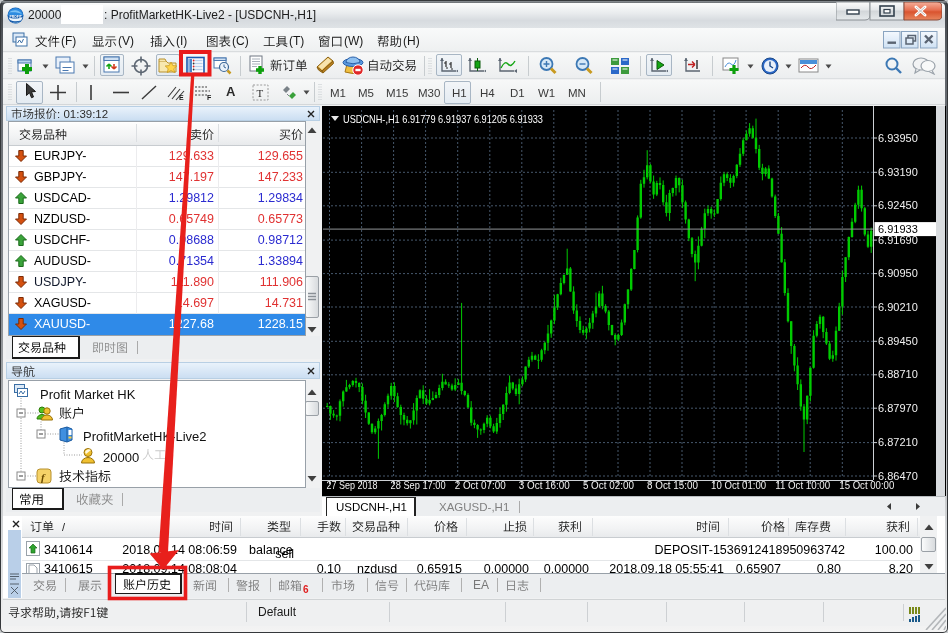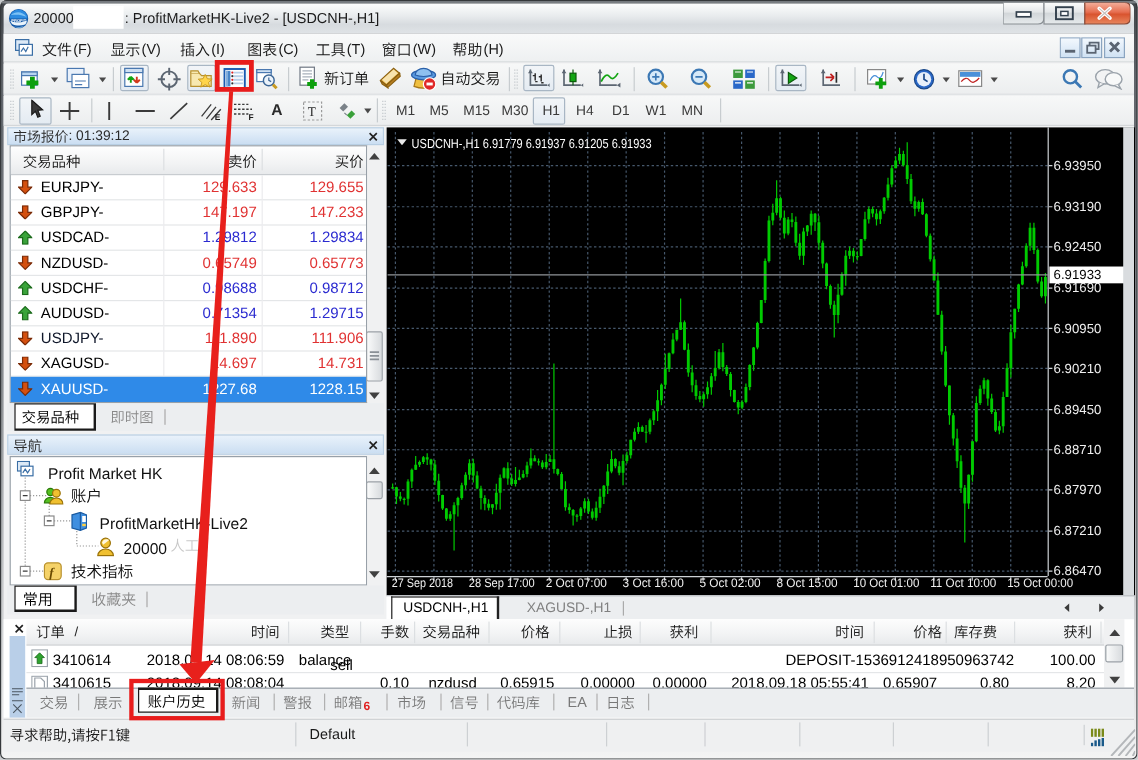--- a/index.html
+++ b/index.html
@@ -423,21 +423,21 @@
 <div style="position:absolute;right:734px;top:233px;font-size:12.5px;color:#2b2bd0;white-space:pre;line-height:15.5px;">0.98688</div>
 <div style="position:absolute;right:645px;top:233px;font-size:12.5px;color:#2b2bd0;white-space:pre;line-height:15.5px;">0.98712</div>
 <div style="position:absolute;left:9px;top:271px;width:296px;height:1px;background:#e4e6e8;"></div>
 <div style="position:absolute;left:136px;top:251px;width:1px;height:21px;background:#ececee;"></div>
 <div style="position:absolute;left:218px;top:251px;width:1px;height:21px;background:#ececee;"></div>
 <svg style="position:absolute;left:15px;top:255px" width="12" height="12" viewBox="0 0 12 12">
     <path d="M6 0.5L11.5 6H8.2v5.5H3.8V6H0.5z" fill="#3aa33a" stroke="#1a6a1a" stroke-width="1"></path>
   </svg>
 <div style="position:absolute;left:34px;top:254px;font-size:12.5px;color:#000;white-space:pre;line-height:15.5px;">AUDUSD-</div>
 <div style="position:absolute;right:734px;top:254px;font-size:12.5px;color:#2b2bd0;white-space:pre;line-height:15.5px;">0.71354</div>
-<div style="position:absolute;right:645px;top:254px;font-size:12.5px;color:#2b2bd0;white-space:pre;line-height:15.5px;">1.29715</div>
+<div style="position:absolute;right:645px;top:254px;font-size:12.5px;color:#2b2bd0;white-space:pre;line-height:15.5px;">1.33894</div>
 <div style="position:absolute;left:9px;top:292px;width:296px;height:1px;background:#e4e6e8;"></div>
 <div style="position:absolute;left:136px;top:272px;width:1px;height:21px;background:#ececee;"></div>
 <div style="position:absolute;left:218px;top:272px;width:1px;height:21px;background:#ececee;"></div>
 <svg style="position:absolute;left:15px;top:276px" width="12" height="12" viewBox="0 0 12 12">
     <path d="M6 11.5L0.5 6h3.3V0.5h4.4V6h3.3z" fill="#d4500f" stroke="#7a2a06" stroke-width="1"></path>
   </svg>
 <div style="position:absolute;left:34px;top:275px;font-size:12.5px;color:#0f172a;white-space:pre;line-height:15.5px;">USDJPY-</div>
 <div style="position:absolute;right:734px;top:275px;font-size:12.5px;color:#e03232;white-space:pre;line-height:15.5px;">111.890</div>
 <div style="position:absolute;right:645px;top:275px;font-size:12.5px;color:#e03232;white-space:pre;line-height:15.5px;">111.906</div>
 <div style="position:absolute;left:9px;top:313px;width:296px;height:1px;background:#e4e6e8;"></div>

